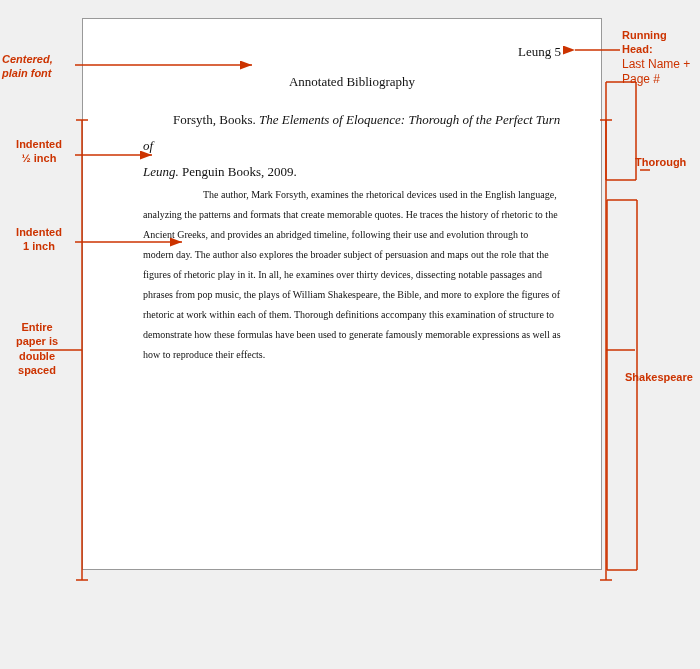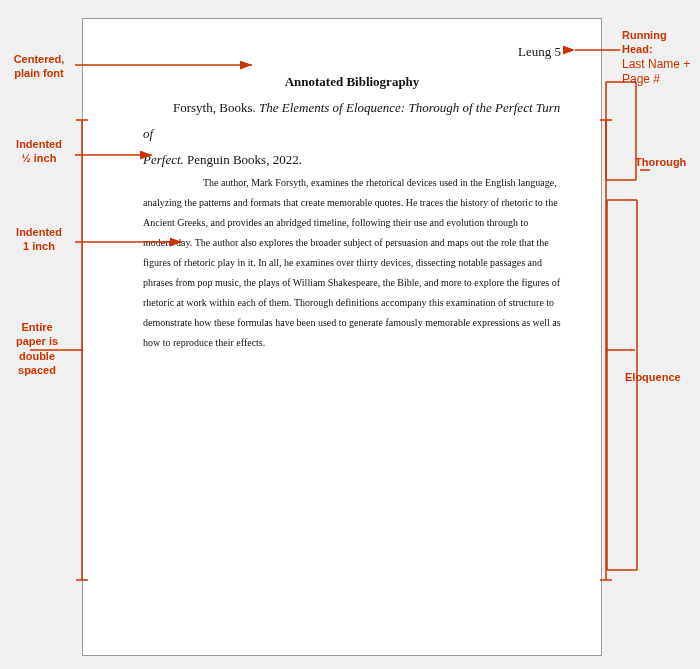--- a/index.html
+++ b/index.html
@@ -10,21 +10,21 @@
       font-family: 'Times New Roman', Times, serif;
       position: relative;
       overflow: hidden;
     }
 
     .page-wrapper {
       position: absolute;
       top: 18px;
       left: 82px;
       width: 520px;
-      height: 638px;
+      height: 552px;
       background: white;
       border: 1px solid #999;
     }
 
     .page-content {
       padding: 20px 40px 20px 60px;
       line-height: 2;
       font-size: 13px;
       color: #111;
     }
@@ -32,22 +32,22 @@
     .running-head-line {
       display: flex;
       justify-content: flex-end;
       margin-bottom: 4px;
       font-size: 13px;
     }
 
     .bib-title {
       text-align: center;
       font-size: 13px;
-      font-weight: bold;
-      margin-bottom: 0;
+      font-weight: normal;
+      margin-bottom: 12px;
       line-height: 2;
     }
 
     .citation-block {
       font-size: 13px;
       line-height: 2;
       padding-left: 0;
       text-indent: 30px;
       margin-bottom: 0;
     }
@@ -66,22 +66,23 @@
       font-size: 11px;
       color: #cc3300;
       font-weight: bold;
       line-height: 1.3;
     }
 
     
     .lbl-centered {
       left: 0px;
       top: 54px;
-      text-align: center;
-      width: 74px;
+      text-align: left;
+      width: 74px;
+      font-style: italic;
     }
     .lbl-half-inch {
       left: 0px;
       top: 130px;
       text-align: center;
       width: 74px;
     }
     .lbl-one-inch {
       left: 0px;
       top: 210px;
@@ -124,21 +125,21 @@
   <div class="page-content">
 
     <div class="running-head-line">
       <span>Leung 5</span>
     </div>
 
     <div class="bib-title">Annotated Bibliography</div>
 
     <div class="citation-block">
       <span>Forsyth, Books. </span><span class="italic">The Elements of Eloquence: Thorough of the Perfect Turn of</span><br>
-      <span class="italic">Perfect.</span><span> Penguin Books, 2022.</span>
+      <span class="italic">Leung.</span><span> Penguin Books, 2009.</span>
     </div>
 
     <div class="annotation-block">
       <span>The author, Mark Forsyth, examines the rhetorical devices used in the English language, analyzing the patterns and formats that create memorable quotes. He traces the history of rhetoric to the Ancient Greeks, and provides an abridged timeline, following their use and evolution through to modern day. The author also explores the broader subject of persuasion and maps out the role that the figures of rhetoric play in it. In all, he examines over thirty devices, dissecting notable passages and phrases from pop music, the plays of William Shakespeare, the Bible, and more to explore the figures of rhetoric at work within each of them. Thorough definitions accompany this examination of structure to demonstrate how these formulas have been used to generate famously memorable expressions as well as how to reproduce their effects.</span>
     </div>
   </div>
 </div>
 
 <div class="label lbl-centered" style="left:2px; top:52px;">
   Centered,<br>plain font
@@ -201,14 +202,14 @@
 <div class="label lbl-running-head" style="right:0px; top:28px; width:78px;">
   <span style="font-weight:bold;">Running<br>Head:</span><br>
   <span style="font-weight:normal; font-size:12px;">Last Name +<br>Page #</span>
 </div>
 
 <div class="label lbl-citation" style="right:0px; top:155px; width:65px;">
   Thorough
 </div>
 
 <div class="label lbl-annotation" style="right:0px; top:370px; width:75px;">
-  Eloquence
+  Shakespeare
 </div>
 
 </body></html>

